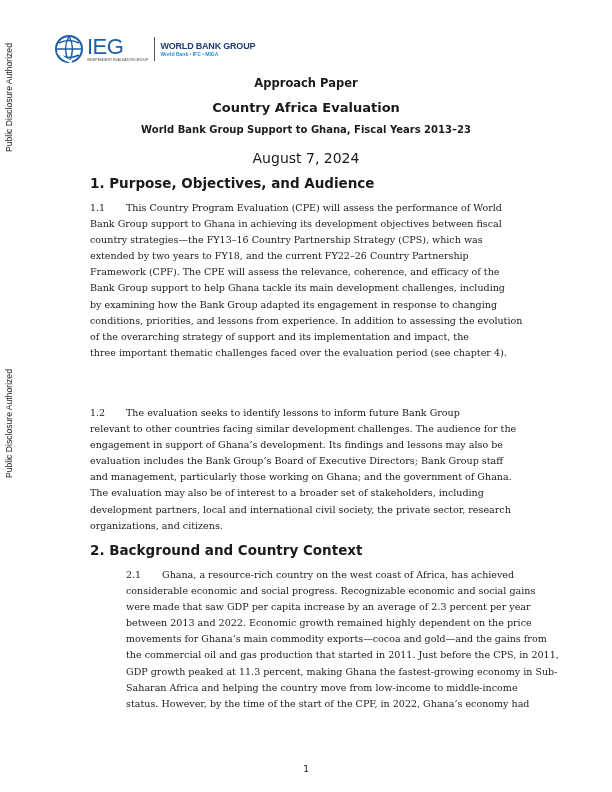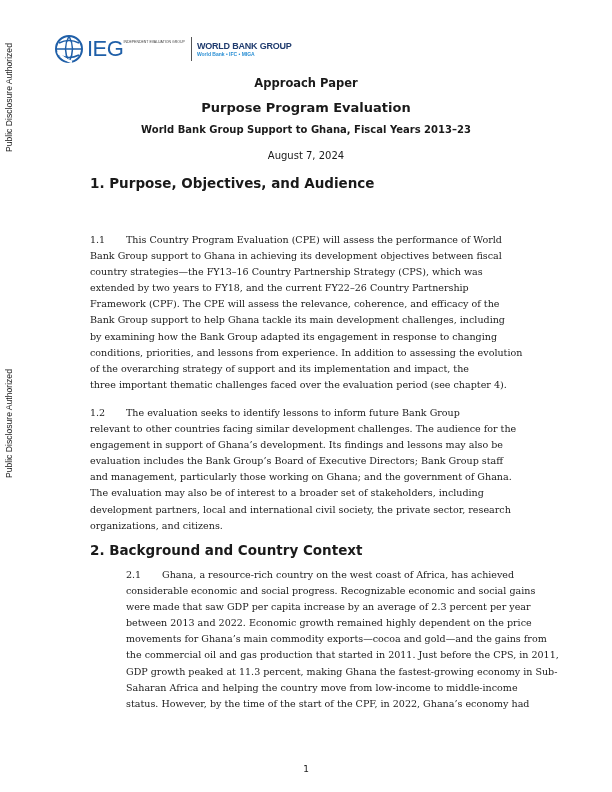--- a/index.html
+++ b/index.html
@@ -3,38 +3,38 @@
 <meta charset="utf-8">
 <style>
   html, body { margin: 0; padding: 0; }
   body { width: 612px; height: 792px; background: #ffffff; position: relative; overflow: hidden; color: #1a1a1a; }
   .side-stamp { position: absolute; left: 4px; width: 14px; font-family: "Liberation Sans", sans-serif; font-size: 8.6px; color: #222; white-space: nowrap; }
   .side-stamp span { display: block; transform: rotate(-90deg); transform-origin: left top; position: absolute; left: 0; }
   .stamp1 { top: 152px; }
   .stamp2 { top: 478px; }
   .logo { position: absolute; left: 54px; top: 34px; display: flex; align-items: center; }
   .globe { width: 30px; height: 30px; }
-  .ieg-block { margin-left: 3px; display: flex; flex-direction: row; }
+  .ieg-block { margin-left: 3px; display: flex; flex-direction: column; }
   .ieg-text { font-family: "Liberation Sans", sans-serif; font-size: 22px; color: #1f5fa8; line-height: 20px; letter-spacing: -0.5px; }
   .ieg-sub { font-family: "Liberation Sans", sans-serif; font-size: 3.5px; color: #444; line-height: 4px; margin-top: 1px; }
   .logo-divider { width: 1px; height: 24px; background: #555; margin: 0 5px 0 6px; }
   .wbg-block { display: flex; flex-direction: column; }
   .wbg-title { font-family: "Liberation Sans", sans-serif; font-weight: bold; font-size: 9px; color: #1f3b6e; line-height: 10px; letter-spacing: -0.2px; }
   .wbg-sub { font-family: "Liberation Sans", sans-serif; font-size: 5px; color: #2a8fd4; line-height: 7px; font-weight: bold; }
   .center { position: absolute; left: 0; width: 612px; text-align: center; font-family: "DejaVu Sans", sans-serif; }
   .t-approach { top: 76px; font-size: 11.5px; font-weight: bold; }
   .t-cpe { top: 100px; font-size: 13px; font-weight: bold; }
   .t-wbg { top: 124px; font-size: 10px; font-weight: bold; }
-  .t-date { top: 150px; font-size: 10px; }
+  .t-date { top: 150px; font-size: 14px; }
   .h1 { position: absolute; left: 90px; font-family: "DejaVu Sans", sans-serif; font-weight: bold; font-size: 13.5px; }
   .h1-1 { top: 175px; }
   .h1-2 { top: 542px; }
   .para { position: absolute; left: 90px; width: 434px; font-family: "DejaVu Serif", serif; font-size: 9.55px; line-height: 16.1px; color: #1a1a1a; text-align: left; }
   .para .num { display: inline-block; width: 36px; }
-  .p11 { top: 200px; margin-top: 32px; }
+  .p11 { top: 200px; }
   .p12 { top: 405px; }
   .p21 { top: 567px; margin-left: 36px; }
   .line { display: block; white-space: nowrap; }
   .page-num { position: absolute; top: 764px; left: 0; width: 612px; text-align: center; font-family: "DejaVu Sans", sans-serif; font-size: 9px; }
 </style>
 </head>
 <body>
 
 <div class="side-stamp stamp1">
     <span>Public Disclosure Authorized</span>
@@ -55,21 +55,21 @@
     <div class="ieg-sub">INDEPENDENT EVALUATION GROUP</div>
   </div>
   <div class="logo-divider"></div>
   <div class="wbg-block">
     <div class="wbg-title">WORLD BANK GROUP</div>
     <div class="wbg-sub">World Bank • IFC • MIGA</div>
   </div>
 </div>
 
 <div class="center t-approach">Approach Paper</div>
-<div class="center t-cpe">Purpose Program Evaluation</div>
+<div class="center t-cpe">Country Africa Evaluation</div>
 <div class="center t-wbg">World Bank Group Support to Ghana, Fiscal Years 2013–23</div>
 <div class="center t-date">August 7, 2024</div>
 
 <div class="h1 h1-1">1. Purpose, Objectives, and Audience</div>
 
 <div class="para p11">
   <span class="line"><span class="num">1.1</span><span>This Country Program Evaluation (CPE) will assess the performance of World</span></span>
   <span class="line">Bank Group support to Ghana in achieving its development objectives between fiscal</span>
   <span class="line">country strategies—the FY13–16 Country Partnership Strategy (CPS), which was</span>
   <span class="line">extended by two years to FY18, and the current FY22–26 Country Partnership</span>

